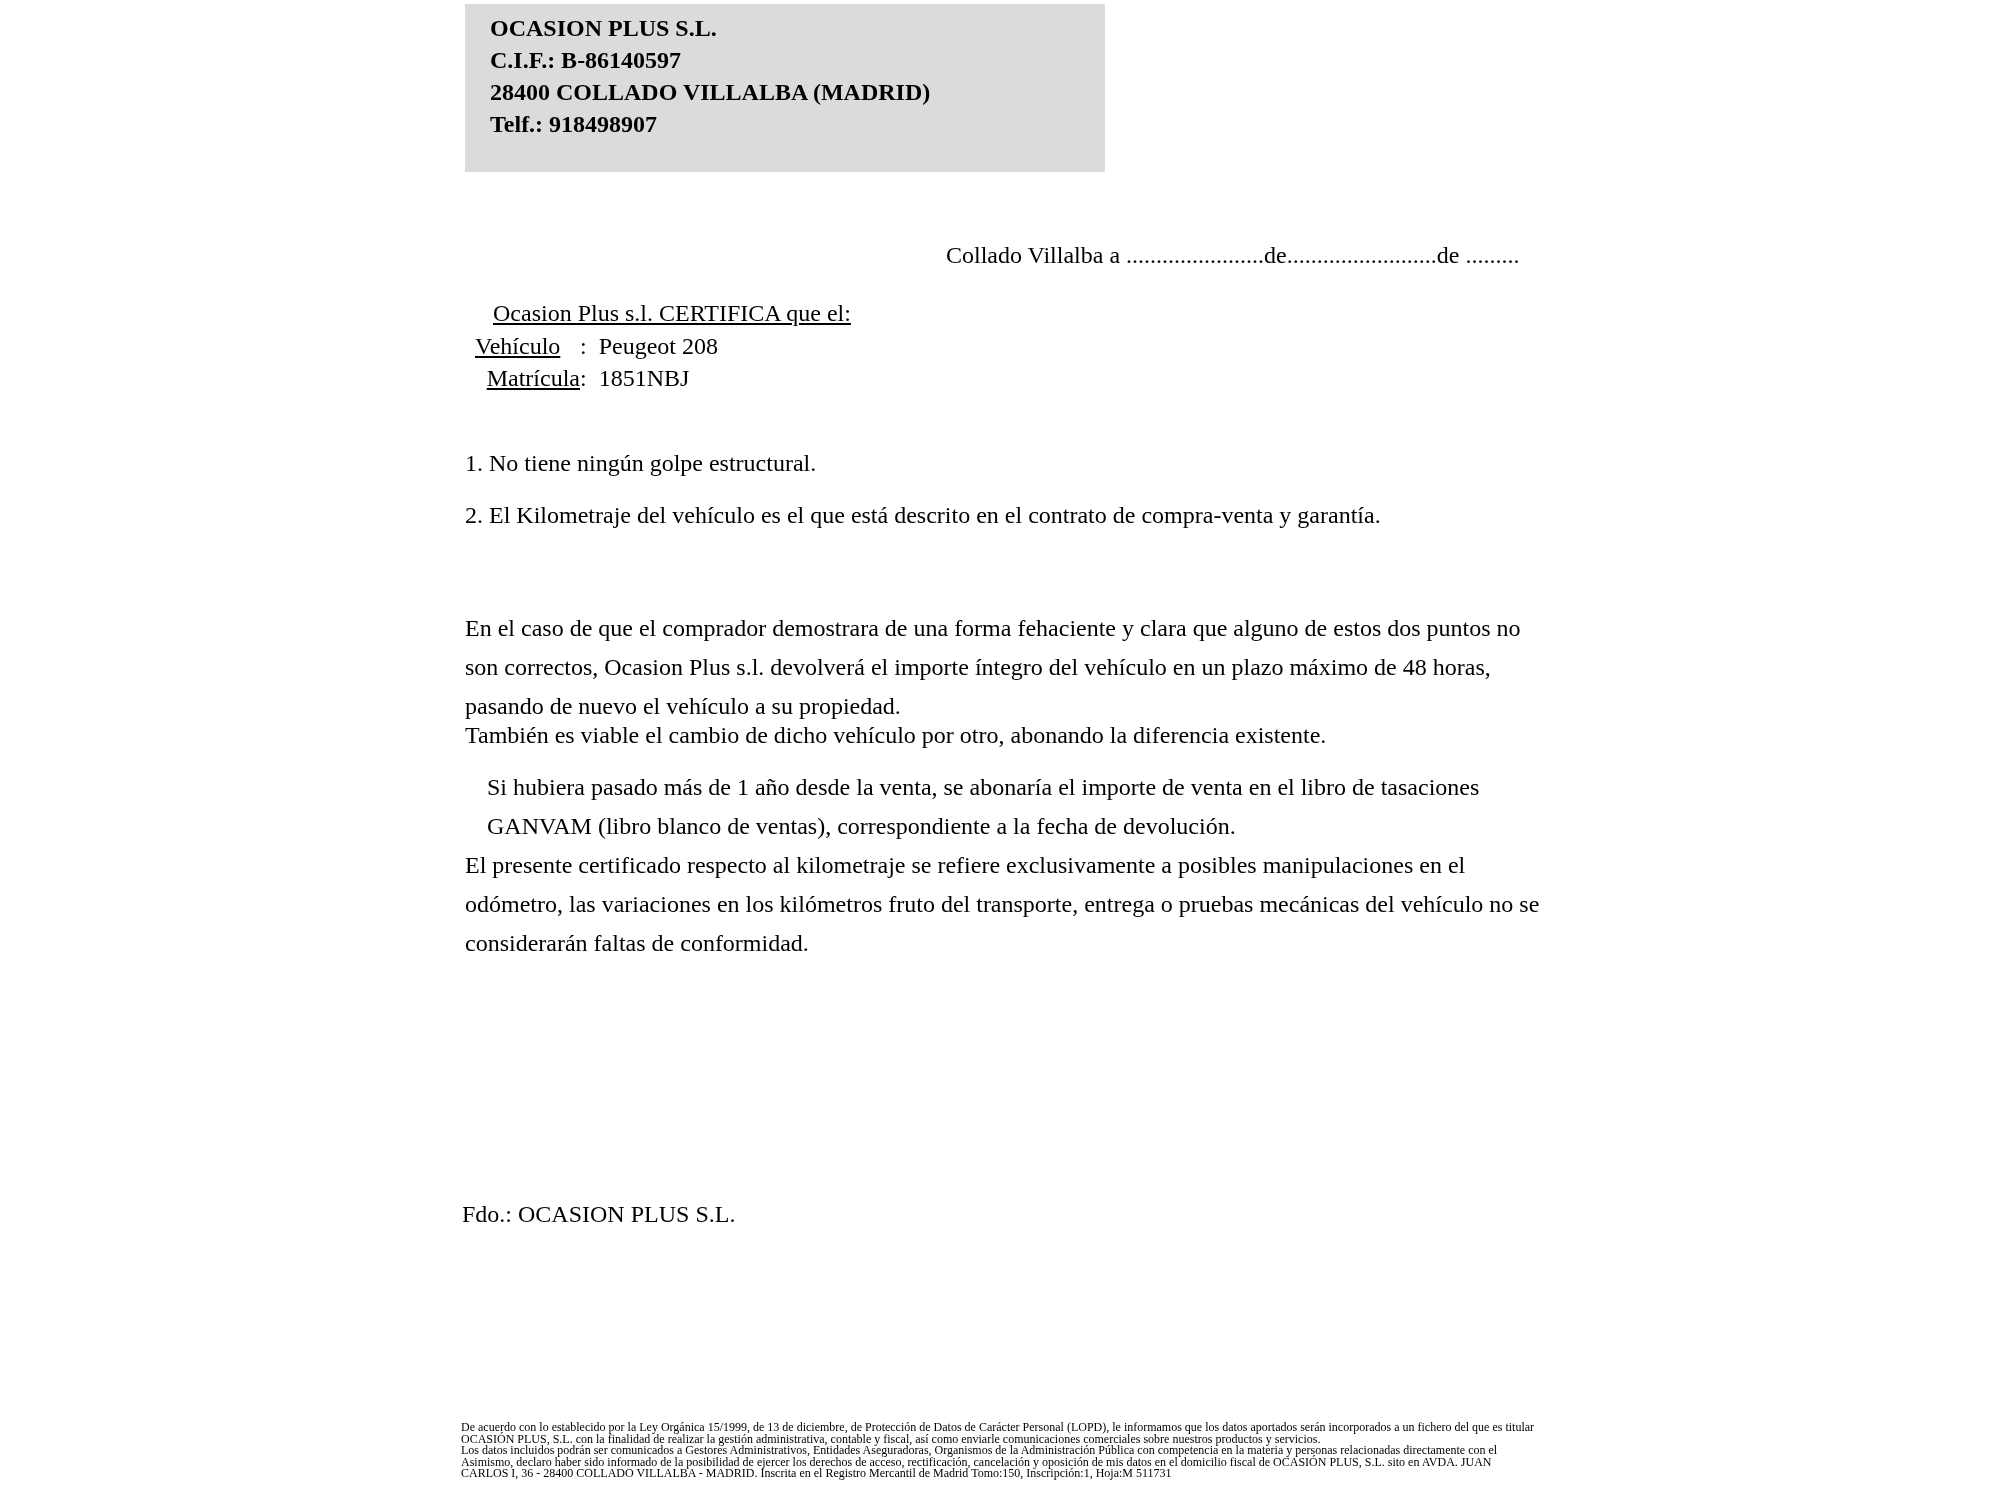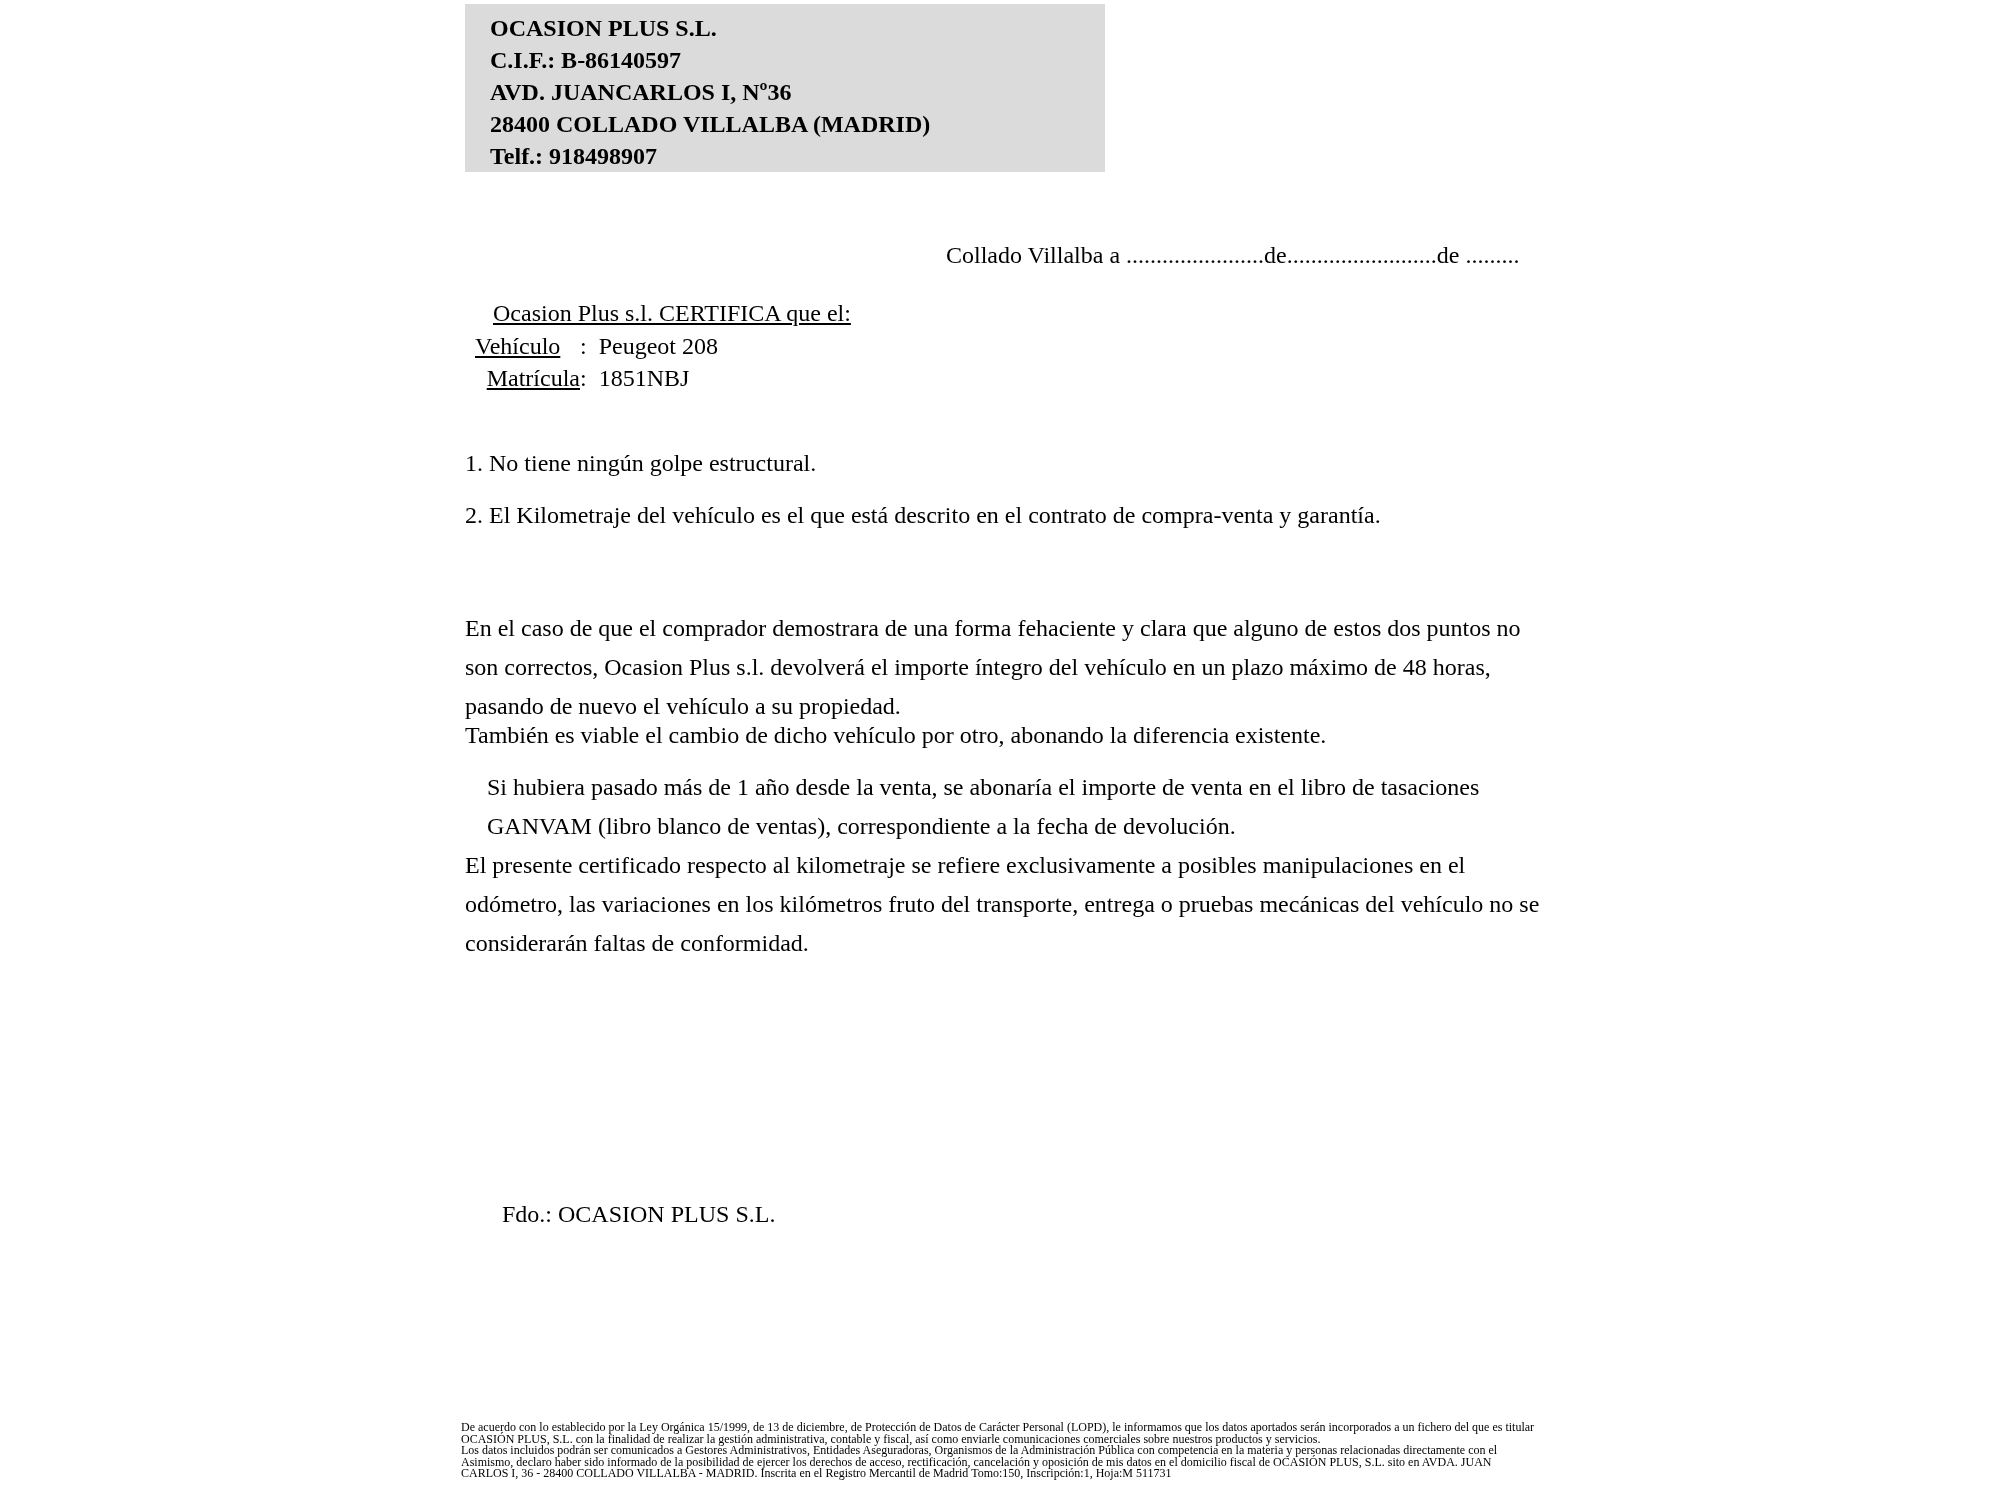--- a/index.html
+++ b/index.html
@@ -61,21 +61,20 @@
   }
 </style>
 </head>
 <body>
 
 <div class="page">
 
   <div class="company-box">
     <div class="hline">OCASION PLUS S.L.</div>
     <div class="hline">C.I.F.: B-86140597</div>
-    <div class="hline">AVD. JUANCARLOS I, Nº36</div>
     <div class="hline">28400 COLLADO VILLALBA (MADRID)</div>
     <div class="hline">Telf.: 918498907</div>
   </div>
 
   <div class="tline" style="left:946px; top:241px;">Collado Villalba a .......................de.........................de .........</div>
 
   <div class="tline" style="left:493px; top:299px;text-decoration:underline;">Ocasion Plus s.l. CERTIFICA que el:</div>
 
   <div class="tline field-row" style="top:332px;">
     <span class="field-label">Vehículo</span><span class="field-sep">:</span><span>Peugeot 208</span>
@@ -86,21 +85,21 @@
   </div>
 
   <div class="tline" style="left:465px; top:449px;">1. No tiene ningún golpe estructural.</div>
   <div class="tline" style="left:465px; top:501px;">2. El Kilometraje del vehículo es el que está descrito en el contrato de compra-venta y garantía.</div>
 
   <div class="para" style="top:609px;">En el caso de que el comprador demostrara de una forma fehaciente y clara que alguno de estos dos puntos no son correctos, Ocasion Plus s.l. devolverá el importe íntegro del vehículo en un plazo máximo de 48 horas, pasando de nuevo el vehículo a su propiedad.</div>
   <div class="para" style="top:716px;">También es viable el cambio de dicho vehículo por otro, abonando la diferencia existente.</div>
   <div class="para" style="top:768px;margin-left:22px;">Si hubiera pasado más de 1 año desde la venta, se abonaría el importe de venta en el libro de tasaciones GANVAM (libro blanco de ventas), correspondiente a la fecha de devolución.</div>
   <div class="para" style="top:846px;">El presente certificado respecto al kilometraje se refiere exclusivamente a posibles manipulaciones en el odómetro, las variaciones en los kilómetros fruto del transporte, entrega o pruebas mecánicas del vehículo no se considerarán faltas de conformidad.</div>
 
-  <div class="tline" style="left:462px; top:1200px;margin-left:40px;">Fdo.: OCASION PLUS S.L.</div>
+  <div class="tline" style="left:462px; top:1200px;">Fdo.: OCASION PLUS S.L.</div>
 
   <div class="legal">
     <div class="lline">De acuerdo con lo establecido por la Ley Orgánica 15/1999, de 13 de diciembre, de Protección de Datos de Carácter Personal (LOPD), le informamos que los datos aportados serán incorporados a un fichero del que es titular</div>
     <div class="lline">OCASIÓN PLUS, S.L. con la finalidad de realizar la gestión administrativa, contable y fiscal, así como enviarle comunicaciones comerciales sobre nuestros productos y servicios.</div>
     <div class="lline">Los datos incluidos podrán ser comunicados a Gestores Administrativos, Entidades Aseguradoras, Organismos de la Administración Pública con competencia en la materia y personas relacionadas directamente con el</div>
     <div class="lline">Asimismo, declaro haber sido informado de la posibilidad de ejercer los derechos de acceso, rectificación, cancelación y oposición de mis datos en el domicilio fiscal de OCASIÓN PLUS, S.L. sito en AVDA. JUAN</div>
     <div class="lline">CARLOS I, 36 - 28400 COLLADO VILLALBA - MADRID. Inscrita en el Registro Mercantil de Madrid Tomo:150, Inscripción:1, Hoja:M 511731</div>
   </div>
 
 </div>

